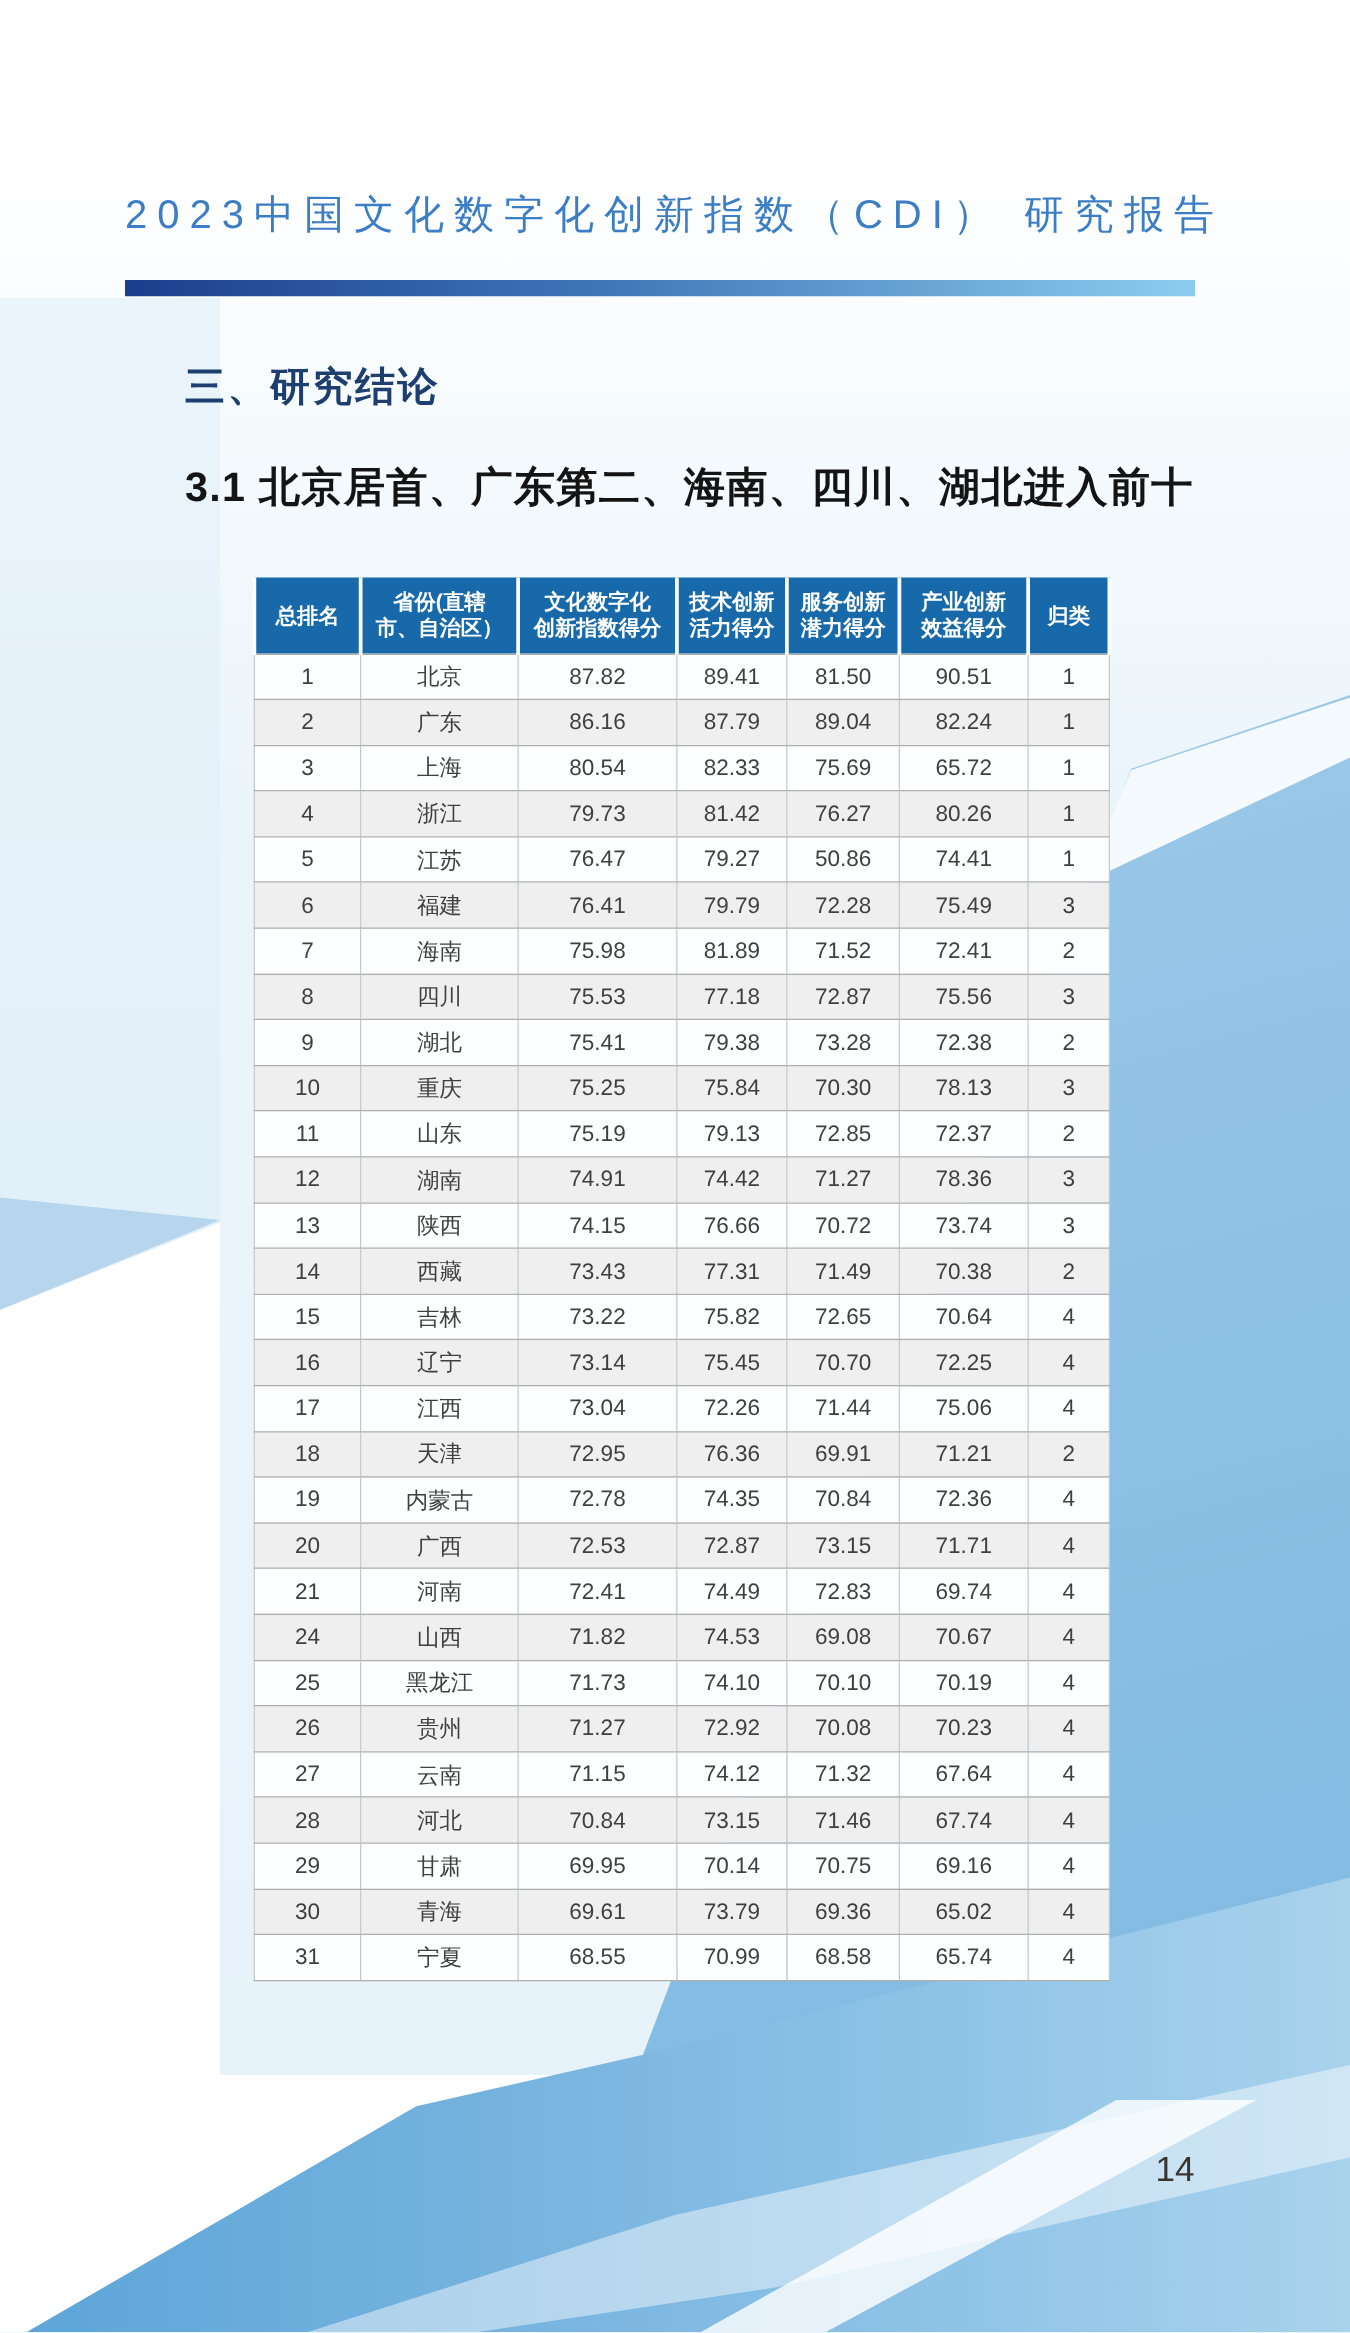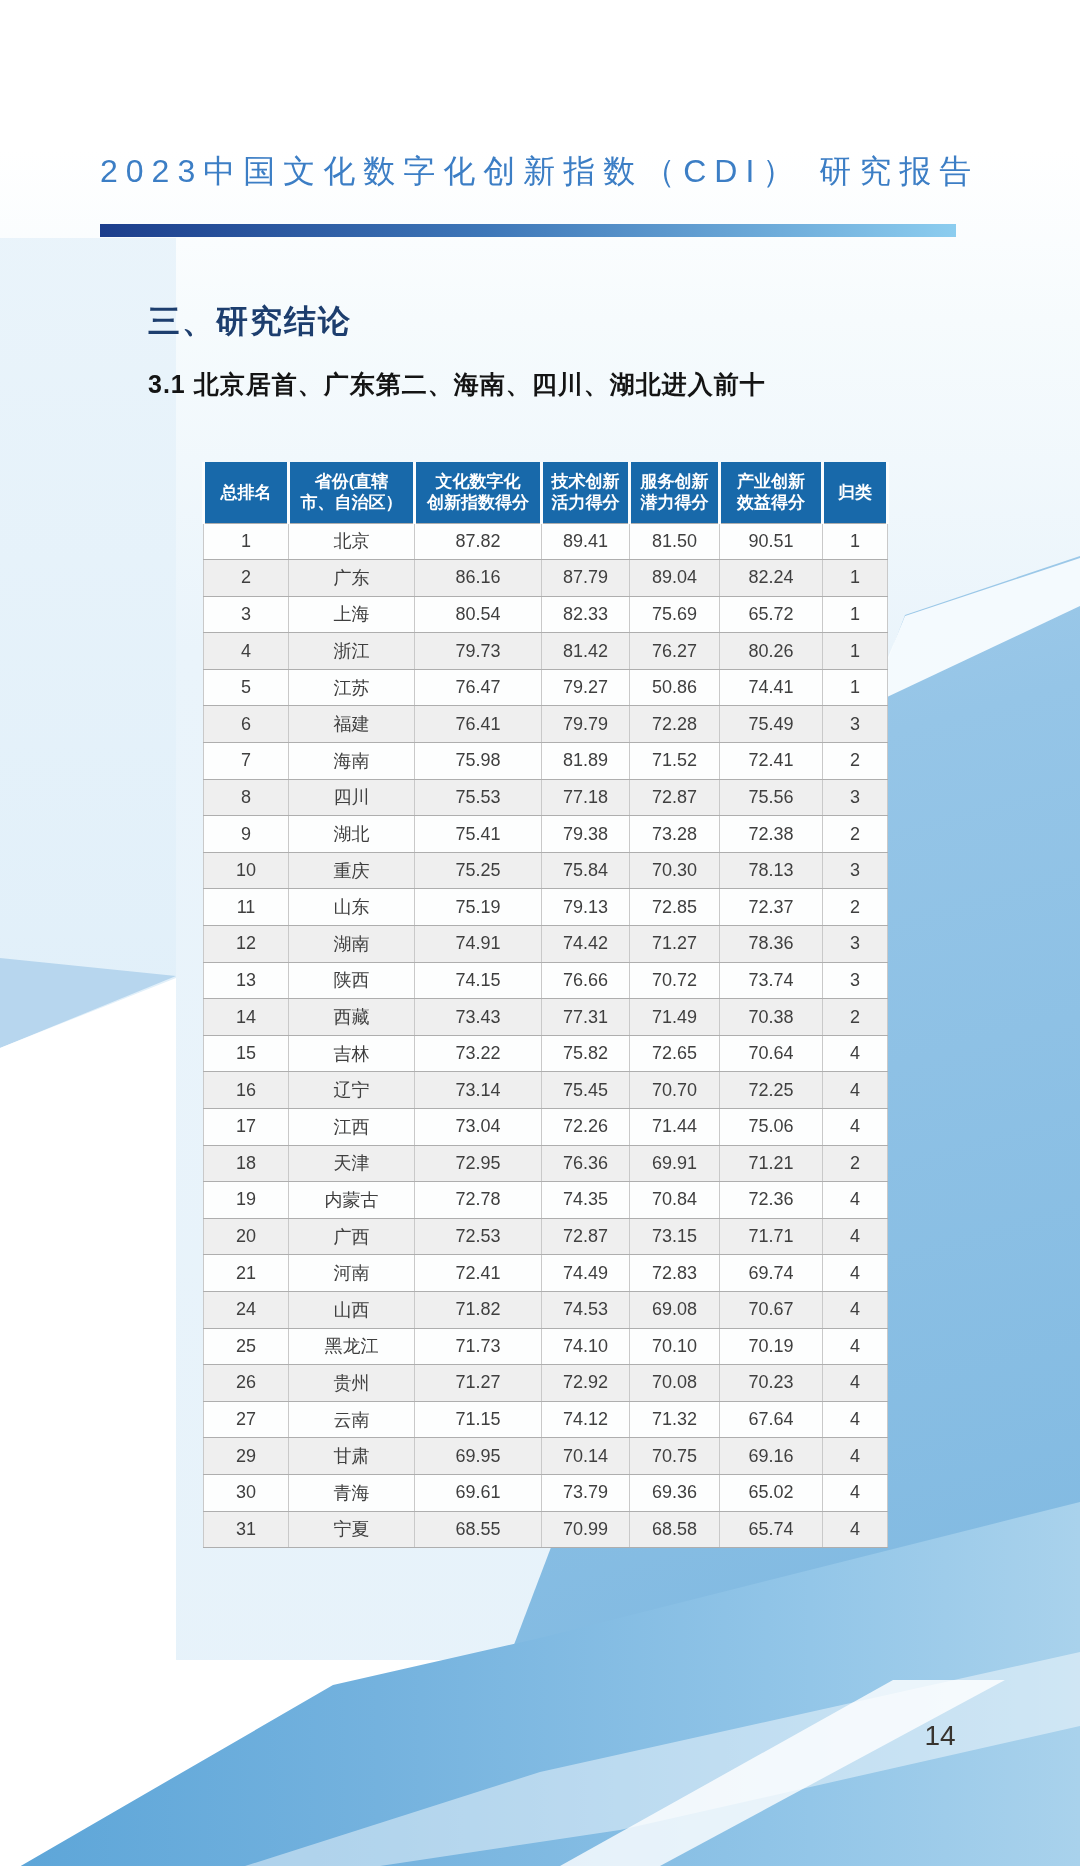--- a/index.html
+++ b/index.html
@@ -51,26 +51,26 @@
   .content{position:absolute;left:0;top:0;width:1080px;height:1866px;z-index:2;}
   .doc-header-title{
     position:absolute;left:100px;top:150px;width:900px;
     color:#3c7ec5;font-size:32px;letter-spacing:8px;white-space:nowrap;
   }
   .doc-header-rule{
     position:absolute;left:100px;top:224px;width:856px;height:13px;
     background:linear-gradient(90deg,#1c3e8c 0%,#3e77b8 45%,#8ccdef 100%);
   }
   .section-title{
-    position:absolute;left:148px;top:300px;
+    position:absolute;left:148px;top:288px;
     color:#1d3e6e;font-size:32px;font-weight:bold;letter-spacing:2px;
   }
   .subsection-title{
     position:absolute;left:148px;top:368px;
-    color:#141414;font-size:25px;font-weight:bold;letter-spacing:1px;
+    color:#141414;font-size:33px;font-weight:bold;letter-spacing:1px;
   }
   table.scores{
     position:absolute;left:202px;top:462px;width:684px;
     border-collapse:collapse;table-layout:fixed;
   }
   table.scores th{
     background:#1869aa;color:#ffffff;
     font-size:17px;font-weight:bold;line-height:21px;
     height:61px;text-align:center;vertical-align:middle;
     border-left:3px solid #fbfdfe;border-right:3px solid #fbfdfe;
@@ -376,20 +376,29 @@
           <tr>
             <td>27</td>
             <td>云南</td>
             <td>71.15</td>
             <td>74.12</td>
             <td>71.32</td>
             <td>67.64</td>
             <td>4</td>
           </tr>
           <tr>
+            <td>28</td>
+            <td>河北</td>
+            <td>70.84</td>
+            <td>73.15</td>
+            <td>71.46</td>
+            <td>67.74</td>
+            <td>4</td>
+          </tr>
+          <tr>
             <td>29</td>
             <td>甘肃</td>
             <td>69.95</td>
             <td>70.14</td>
             <td>70.75</td>
             <td>69.16</td>
             <td>4</td>
           </tr>
           <tr>
             <td>30</td>

